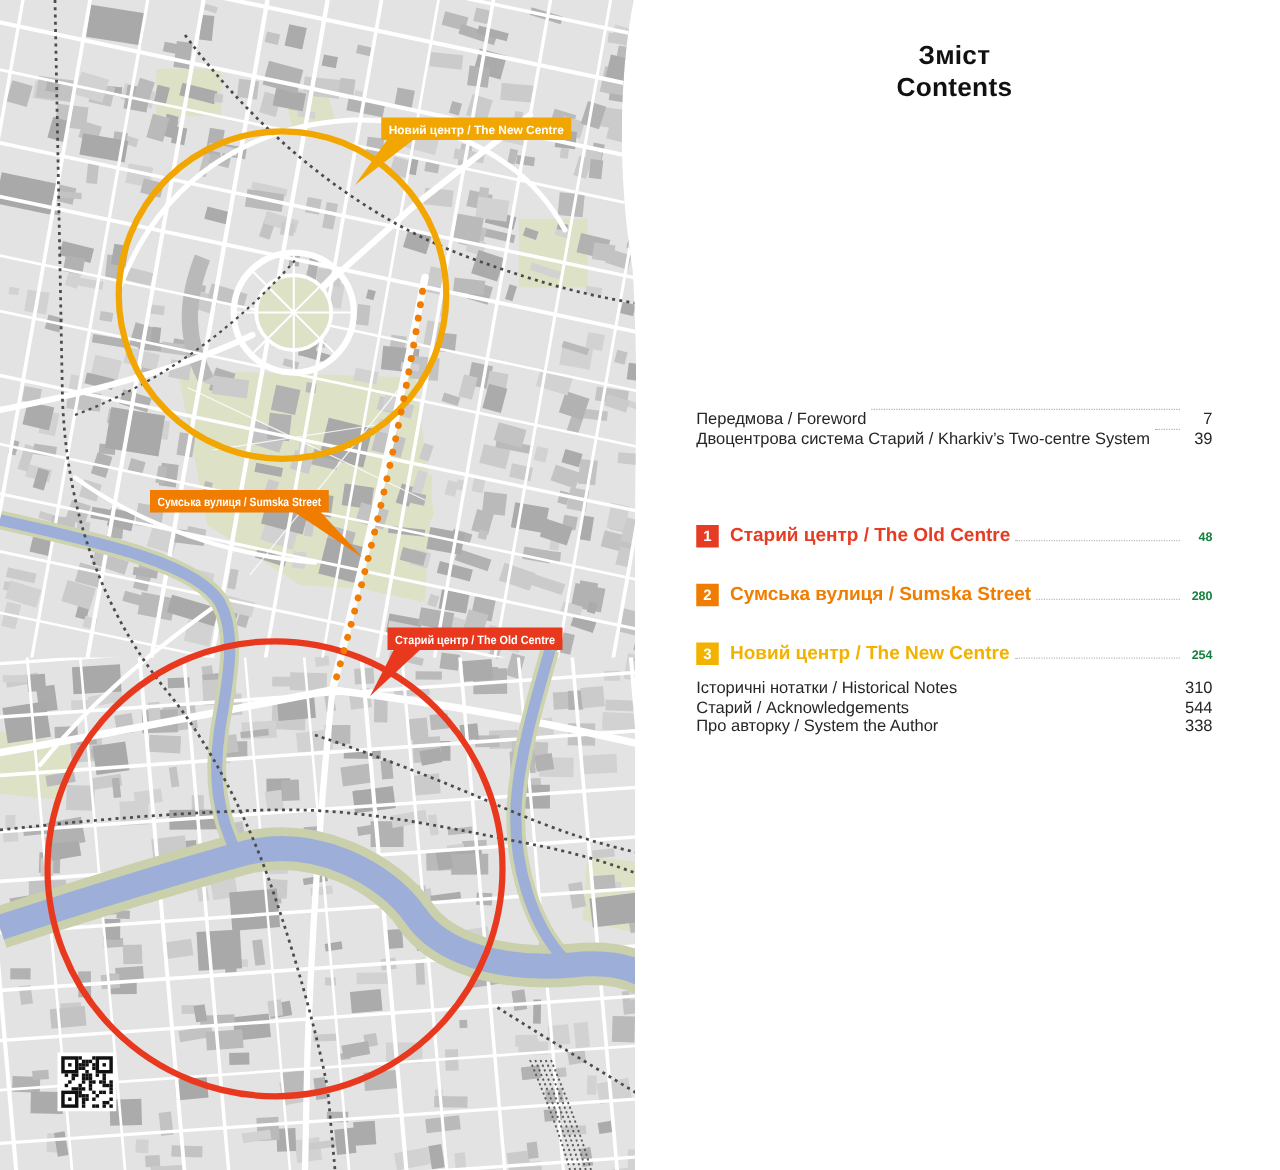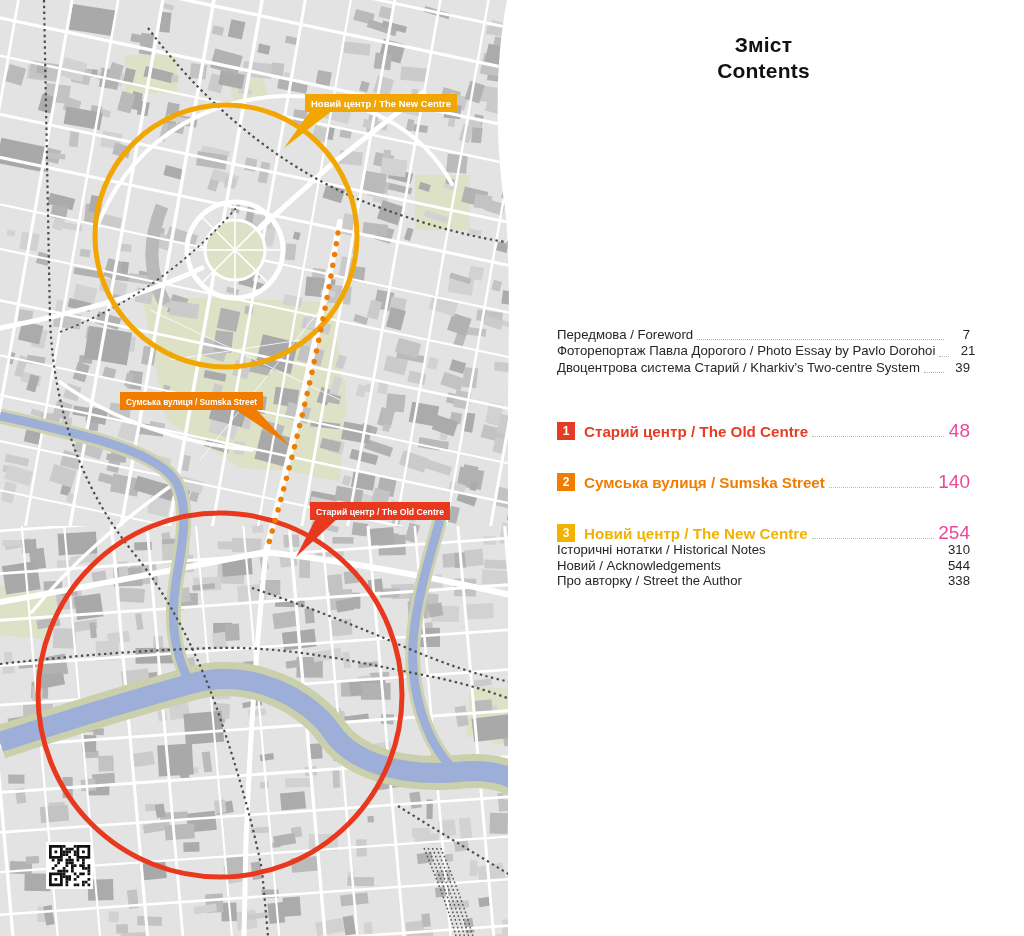--- a/index.html
+++ b/index.html
@@ -6,31 +6,31 @@
   body{width:1024px;height:936px;background:#fff;position:relative;overflow:hidden;
        font-family:"Liberation Sans","DejaVu Sans",sans-serif;-webkit-font-smoothing:antialiased}
   .map-wrap{position:absolute;left:0;top:0;width:515px;height:936px}
   svg{display:block}
   
   .toc{position:absolute;left:557px;top:0;width:413px;height:936px;color:#262626}
   .toc-header{position:absolute;top:32px;left:0;width:100%;text-align:center;
               font-weight:bold;font-size:21px;line-height:26px;color:#111;letter-spacing:.2px}
   .front{position:absolute;top:327px;left:0;width:100%}
   .back{position:absolute;top:542px;left:0;width:100%}
-  .row{display:flex;align-items:flex-end;font-size:13.2px;line-height:16.4px;white-space:nowrap}
+  .row{display:flex;align-items:flex-start;font-size:13.2px;line-height:16.4px;white-space:nowrap}
   .back .row{line-height:15.6px}
   .leader{flex:1;border-bottom:1.5px dotted #b3b3b3;margin:0 4px 3px 4px;min-width:10px}
   .spacer{flex:1}
   .pg{text-align:right;min-width:22px}
   .chapters{position:absolute;top:420px;left:0;width:100%}
   .ch-row{display:flex;align-items:baseline;margin-bottom:29px;font-weight:bold;font-size:15.2px;white-space:nowrap}
   .ch-num{align-self:center;width:18px;height:18px;flex:0 0 18px;margin-right:9px;color:#fff;
           font-size:12px;font-weight:bold;display:flex;align-items:center;justify-content:center}
   .ch-row .leader{border-bottom-color:#bdbdbd}
-  .ch-row .pg{color:#ec4899;font-weight:normal;font-size:19px}
+  .ch-row .pg{color:#15803d;font-weight:bold;font-size:10px}
 </style>
 </head>
 <body>
 
 <div class="map-wrap">
 <svg width="515" height="936" viewBox="0 0 515 936">
   <defs>
     <clipPath id="mapclip">
       <path d="M0,0 H507 C495,60 494,140 506,215 C511,290 508,355 508,430 L508,936 H0 Z"></path>
     </clipPath>
@@ -889,62 +889,57 @@
     <div>Contents</div>
   </div>
 
   <div class="front">
     <div class="row">
       <span class="t">Передмова / Foreword</span>
       <span class="leader"></span>
       <span class="pg">7</span>
     </div>
     <div class="row">
-      <span class="t">Фоторепортаж Павла Дорогого / Photo Essay by Pavlo Dorohoi</span>
-      <span class="leader"></span>
-      <span class="pg">21</span>
-    </div>
-    <div class="row">
       <span class="t">Двоцентрова система Старий / Kharkiv’s Two-centre System</span>
       <span class="leader"></span>
       <span class="pg">39</span>
     </div>
   </div>
 
   <div class="chapters">
     <div class="ch-row" style="color: rgb(230, 60, 35);">
       <span class="ch-num" style="background: rgb(230, 60, 35);">1</span>
       <span class="ch-title">Старий центр / The Old Centre</span>
       <span class="leader"></span>
       <span class="pg">48</span>
     </div>
     <div class="ch-row" style="color: rgb(240, 125, 0);">
       <span class="ch-num" style="background: rgb(240, 125, 0);">2</span>
       <span class="ch-title">Сумська вулиця / Sumska Street</span>
       <span class="leader"></span>
-      <span class="pg">140</span>
+      <span class="pg">280</span>
     </div>
     <div class="ch-row" style="color: rgb(242, 178, 0);">
       <span class="ch-num" style="background: rgb(242, 178, 0);">3</span>
       <span class="ch-title">Новий центр / The New Centre</span>
       <span class="leader"></span>
       <span class="pg">254</span>
     </div>
   </div>
 
   <div class="back">
     <div class="row">
       <span class="t">Історичні нотатки / Historical Notes</span>
       <span class="spacer"></span>
       <span class="pg">310</span>
     </div>
     <div class="row">
-      <span class="t">Новий / Acknowledgements</span>
+      <span class="t">Старий / Acknowledgements</span>
       <span class="spacer"></span>
       <span class="pg">544</span>
     </div>
     <div class="row">
-      <span class="t">Про авторку / Street the Author</span>
+      <span class="t">Про авторку / System the Author</span>
       <span class="spacer"></span>
       <span class="pg">338</span>
     </div>
   </div>
 </div>
 
 </body></html>

